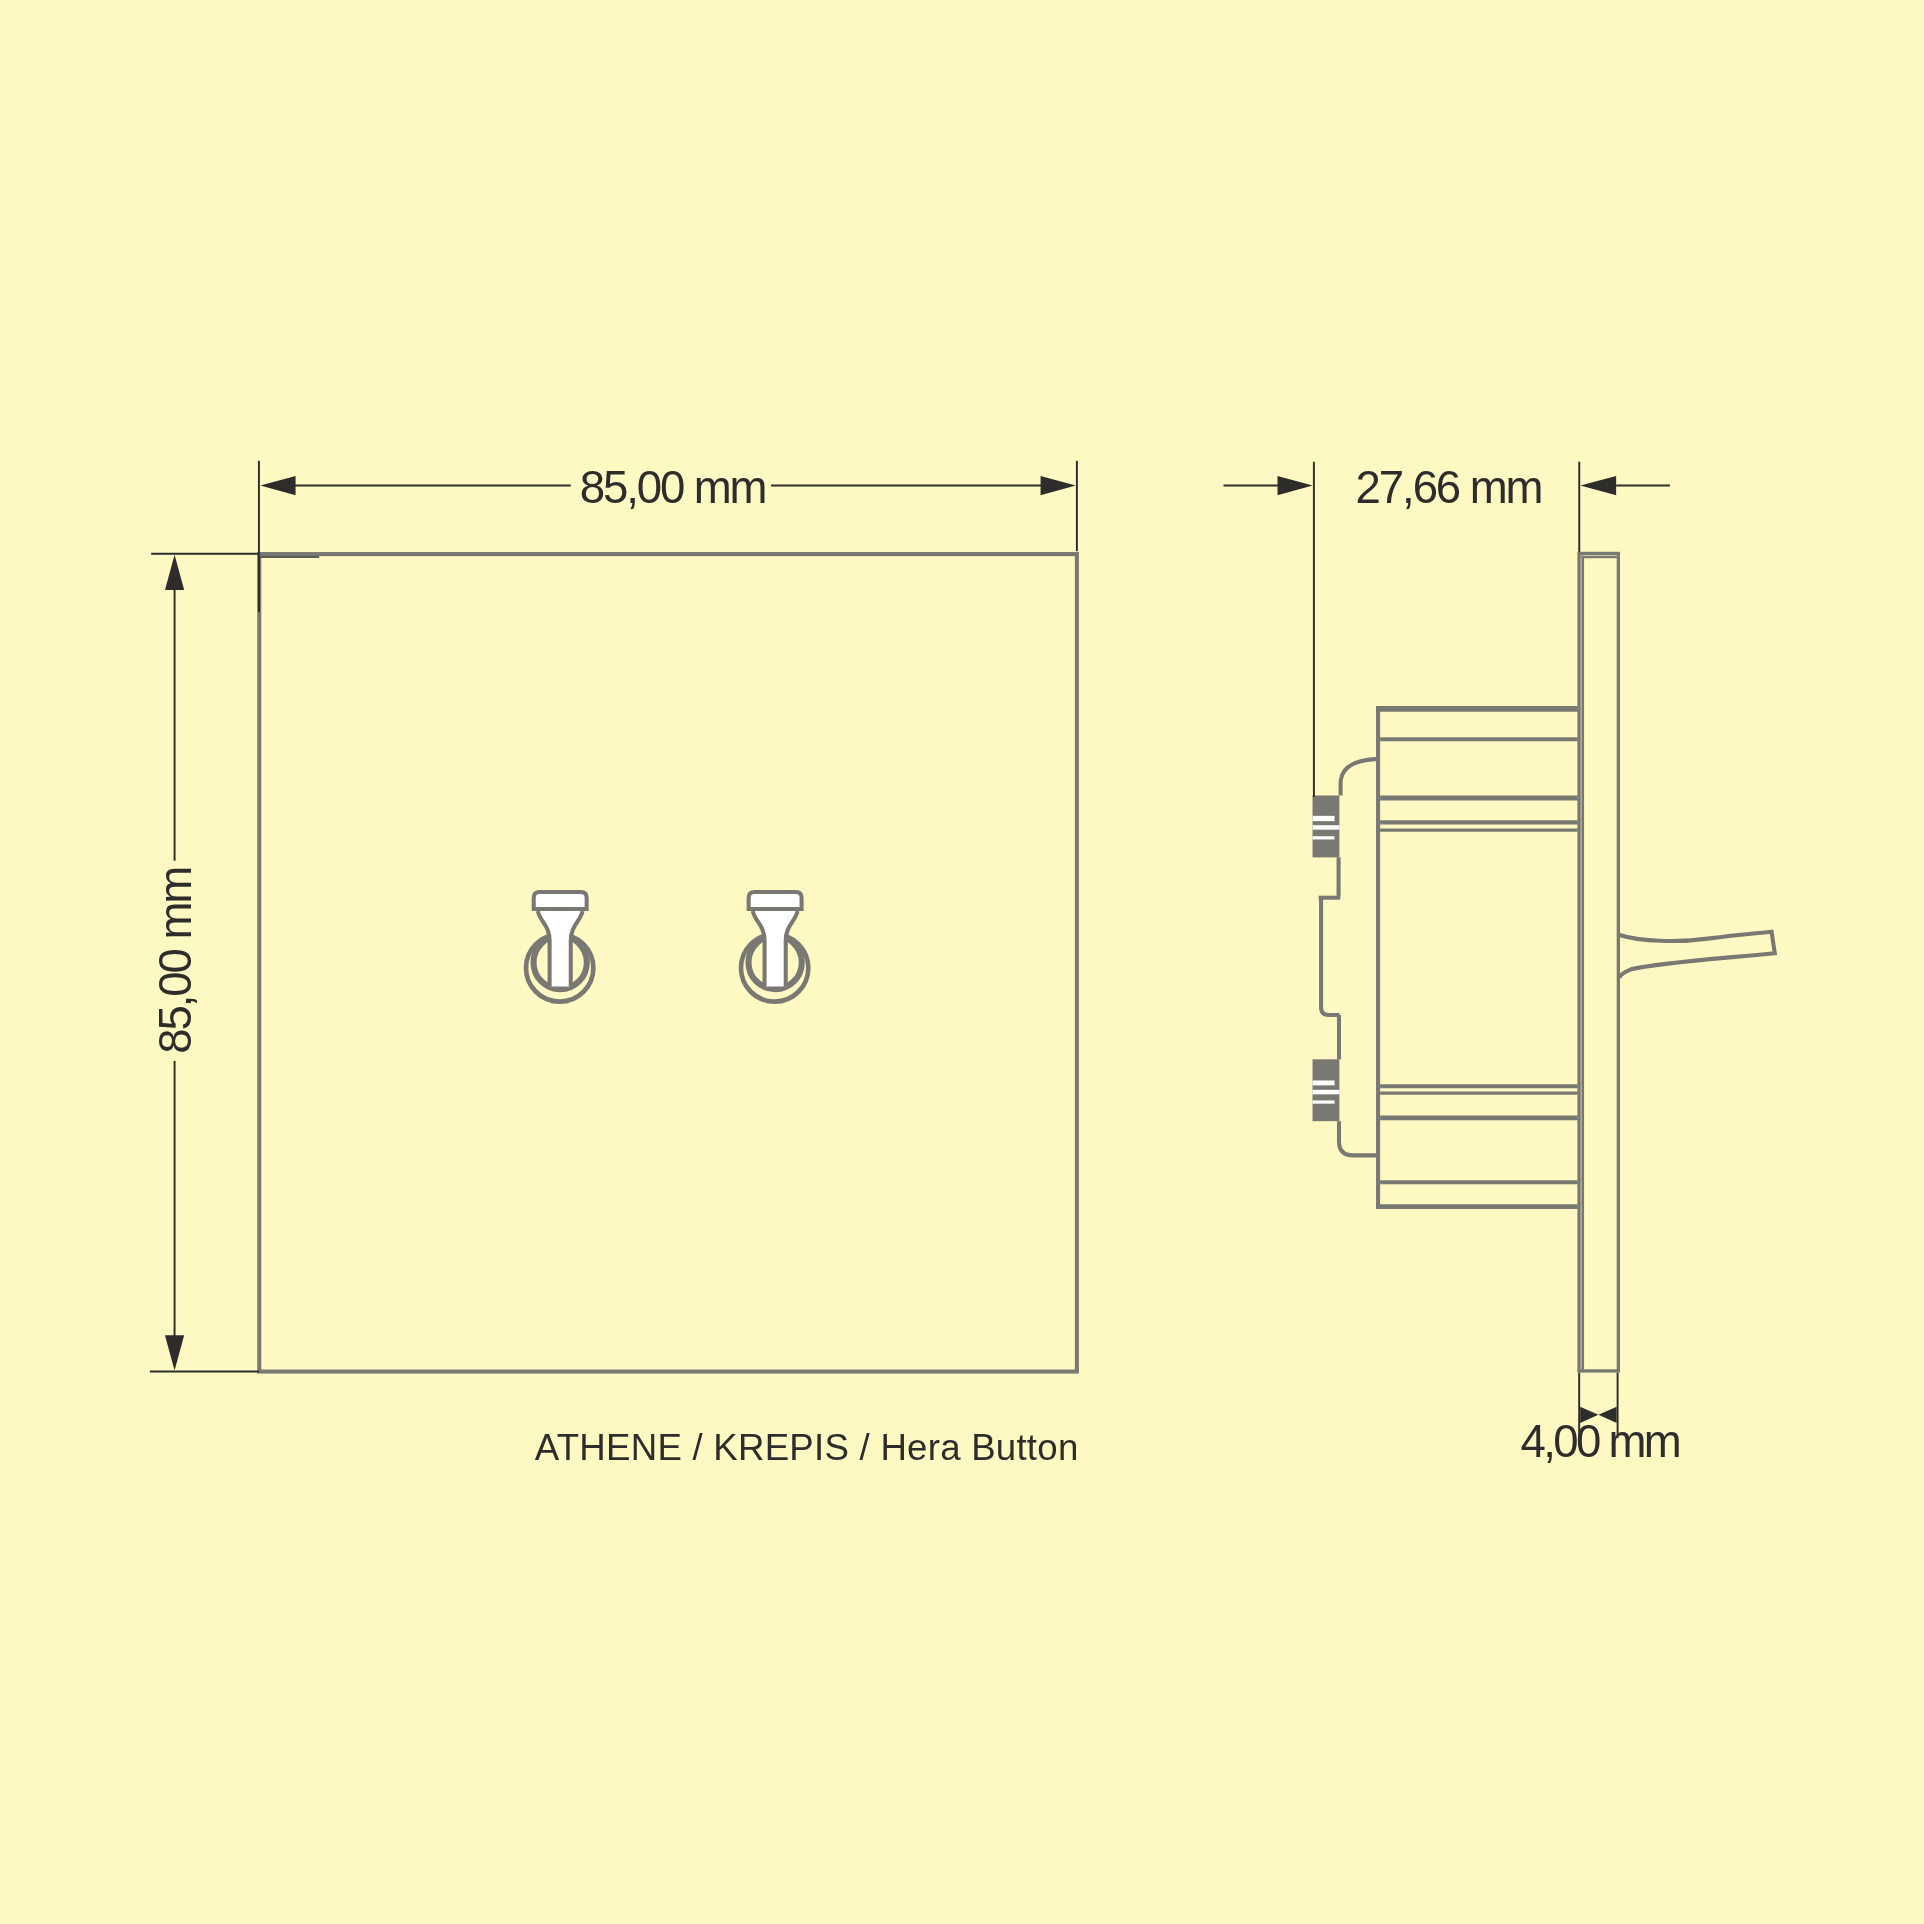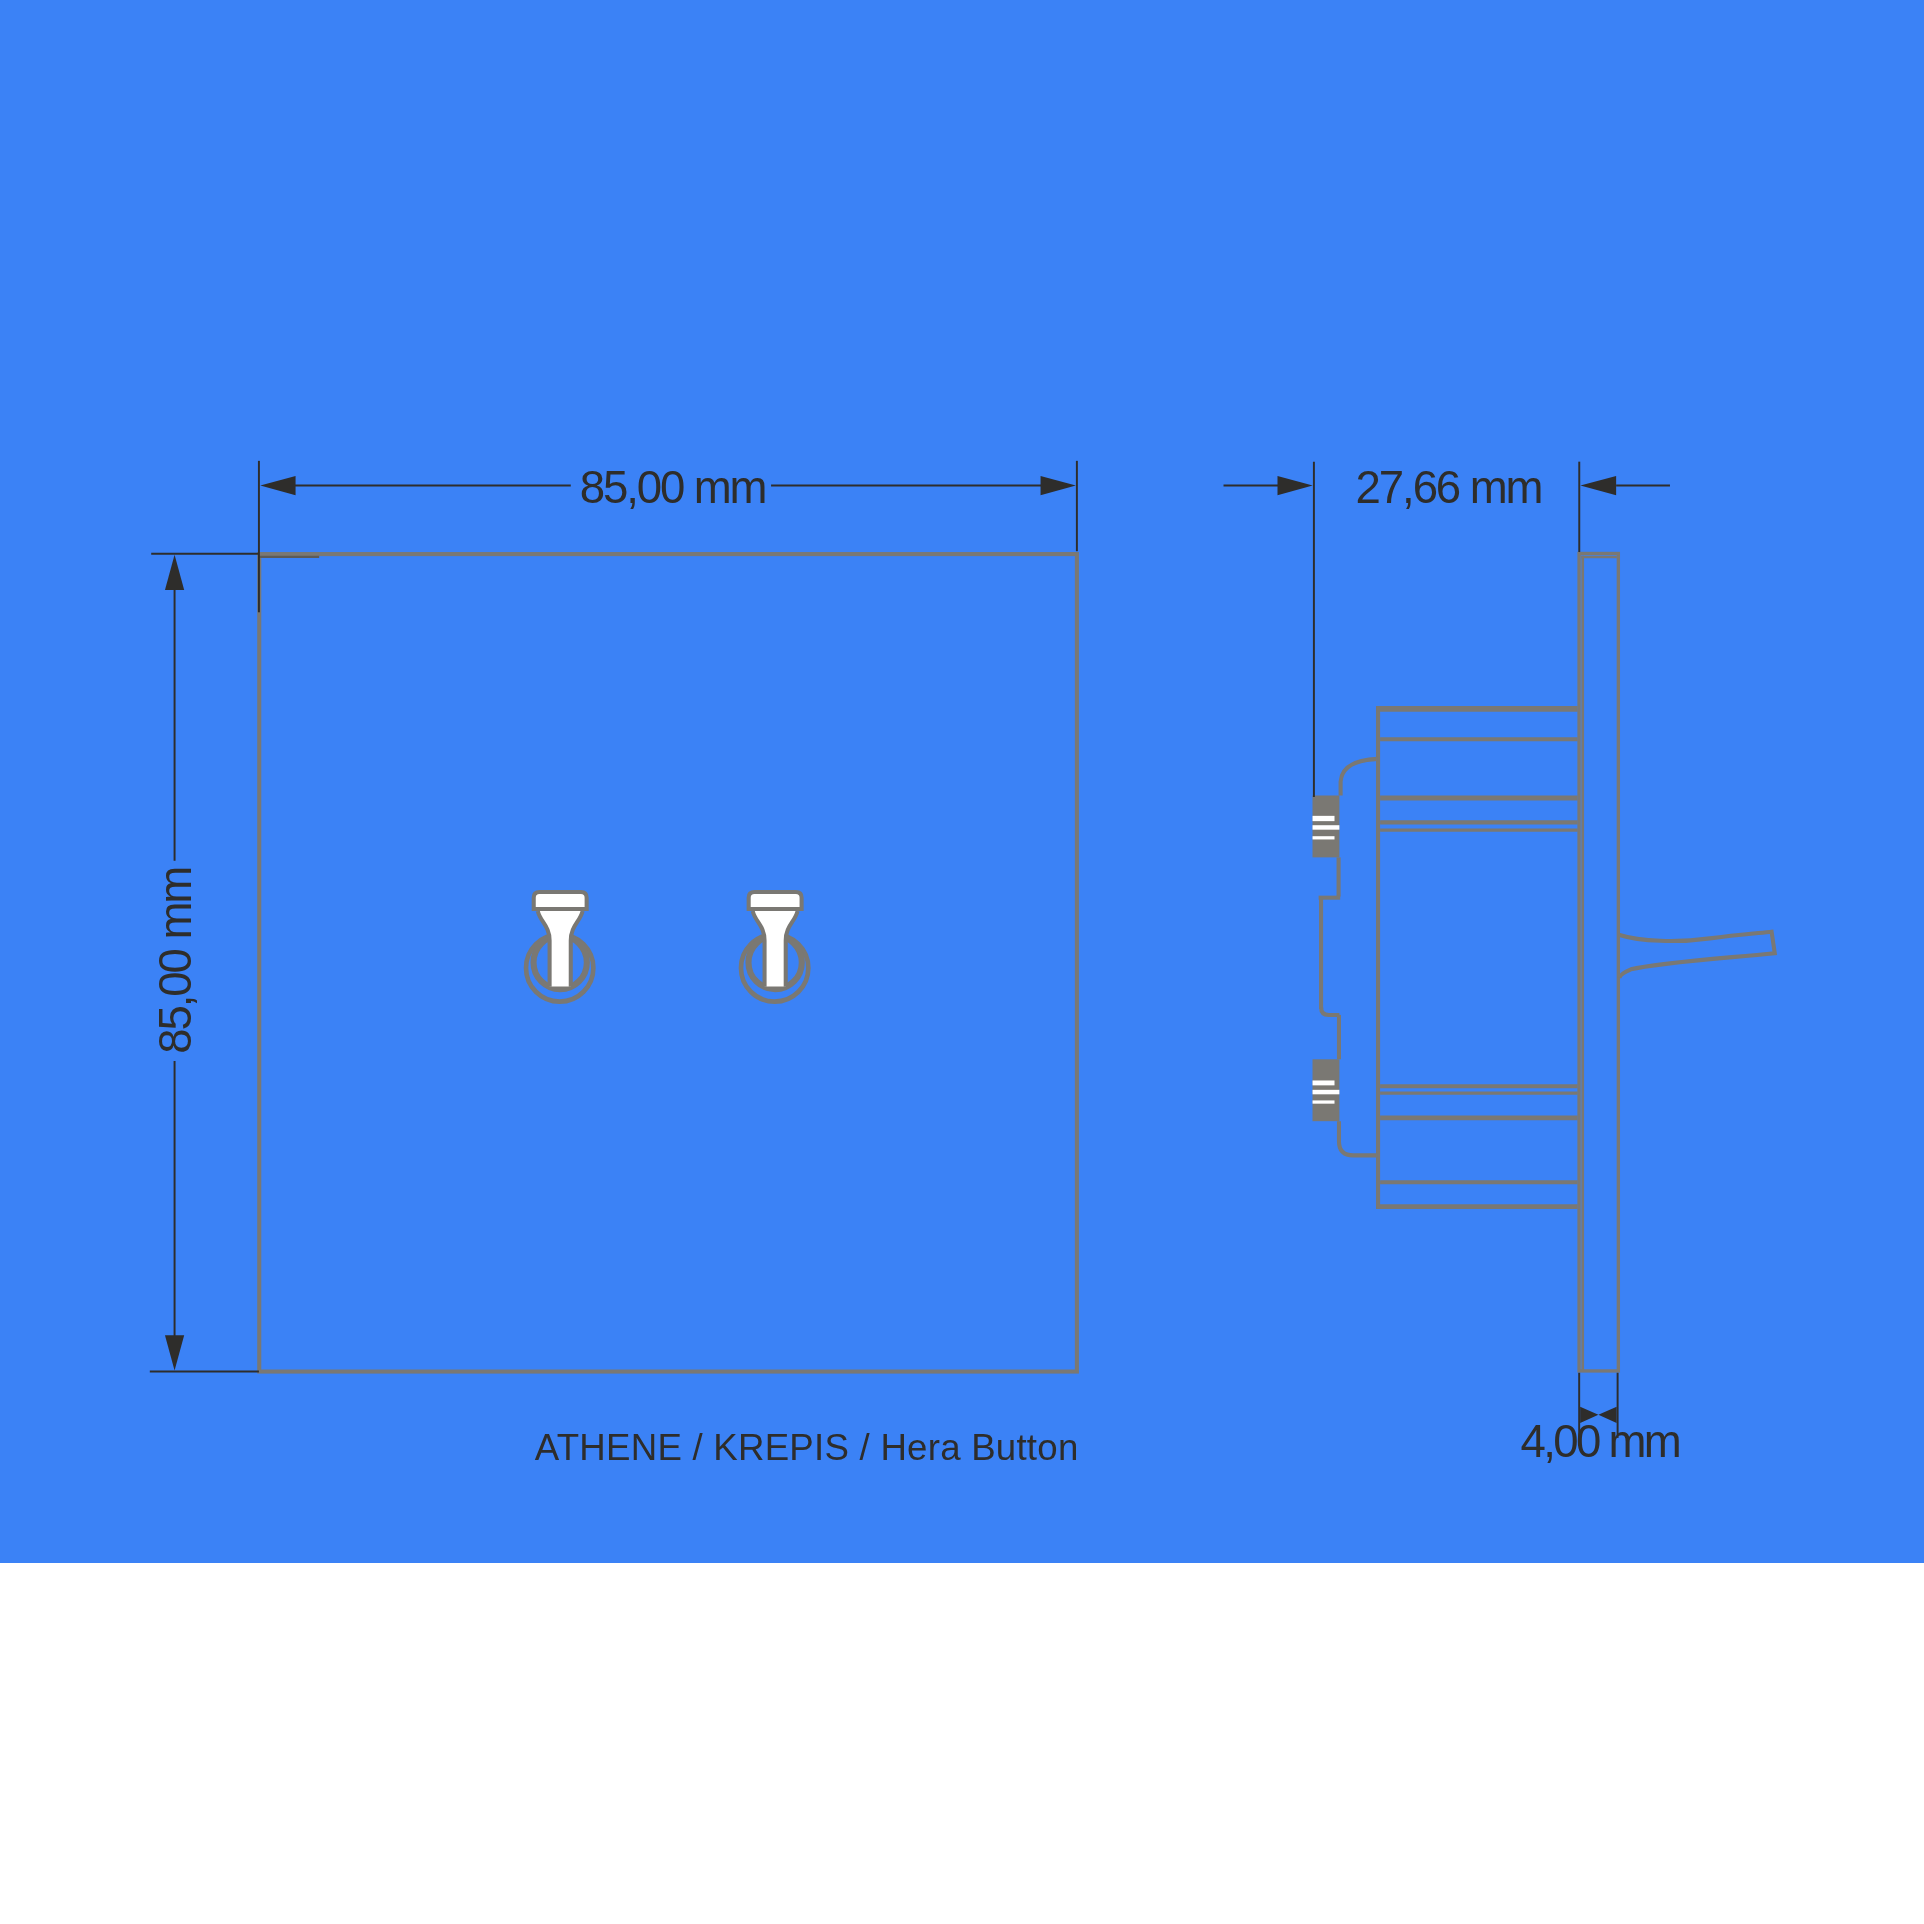--- a/index.html
+++ b/index.html
@@ -1,16 +1,16 @@
 <!DOCTYPE html>
 <html style="font-size:13px"><head>
 <meta charset="utf-8">
 <style>
   html,body{margin:0;padding:0;background:#ffffff;}
-  #page{position:relative;width:1924px;height:1563px;background:#3b82f6;overflow:hidden;}
+  #page{position:relative;width:1924px;height:1924px;background:#fef9c3;overflow:hidden;}
   svg{position:absolute;left:0;top:0;}
   text{font-family:"Liberation Sans", sans-serif;fill:#2e2d2b;}
 </style>
 </head>
 <body>
 <div id="page">
 <svg width="1924" height="1924" viewBox="0 0 2363 2363">
 
   <rect x="318.4" y="680.5" width="1004.2" height="1004" fill="none" stroke="#7a7873" stroke-width="5"></rect>
 

